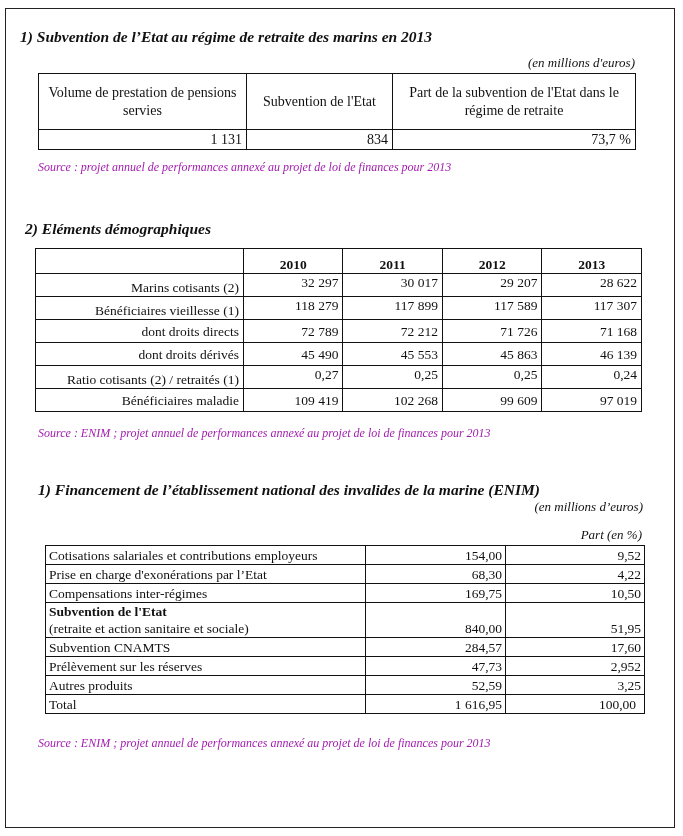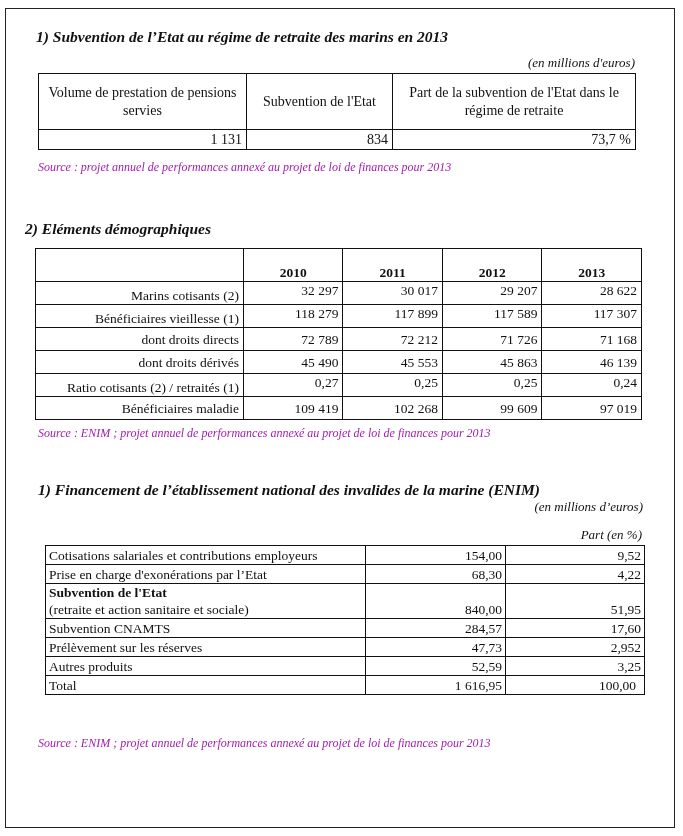--- a/index.html
+++ b/index.html
@@ -11,40 +11,40 @@
   .unit { position:absolute; font-style:italic; font-size:13px; white-space:nowrap; }
   .src { position:absolute; font-style:italic; font-size:12px; color:#a21caf; white-space:nowrap; }
   table { position:absolute; border-collapse:collapse; font-size:13.5px; }
   td, th { border:1.5px solid #111; padding:0 4px; }
   
   #t1 { left:38px; top:73px; width:598px;border-radius:9px; }
   #t1 th { font-weight:normal; text-align:center; height:55px; line-height:18px; font-size:14px; }
   #t1 td { text-align:right; height:19px; line-height:19px; font-size:14px; }
   
   #t2 { left:35px; top:248px; width:607px; }
-  #t2 th { font-weight:bold; text-align:center; height:22px; padding-top:10px; vertical-align:bottom; }
+  #t2 th { font-weight:bold; text-align:center; height:22px; padding-top:2px; vertical-align:bottom; }
   #t2 td { height:22px; line-height:17px; }
   #t2 td.lbl { text-align:right; vertical-align:bottom; width:200px; }
   #t2 td.num { text-align:right; vertical-align:top; width:91px; }
   
   #t3 { left:45px; top:545px; width:600px; }
   #t3 td { height:18px; line-height:17px; padding:0 3px; vertical-align:bottom; }
   #t3 td.lbl { text-align:left; width:313px; }
   #t3 td.num { text-align:right; width:133px; }
   #t3 td.pct { text-align:right; }
   #t3 tr.bold td.num, #t3 tr.bold td.pct { font-weight:normal; }
   #t3 .l1 { font-weight:bold; display:block; }
   #t3 .l2 { display:block; }
 </style>
 </head>
 <body>
 
 <div class="frame"></div>
 
-<div class="h" style="left:36px; top:28px;">1) Subvention de l’Etat au régime de retraite des marins en 2013</div>
+<div class="h" style="left:20px; top:28px;">1) Subvention de l’Etat au régime de retraite des marins en 2013</div>
 <div class="unit" style="right:48px; top:55px;">(en millions d'euros)</div>
 <table id="t1">
   <tbody>
       <tr>
     <th style="width:199px">Volume de prestation de pensions servies</th>
     <th style="width:137px">Subvention de l'Etat</th>
     <th>Part de la subvention de l'Etat dans le régime de retraite</th>
   </tr>
   <tr>
     <td>1 131</td>
@@ -119,20 +119,25 @@
       <tr>
     <td class="lbl">Cotisations salariales et contributions employeurs</td>
     <td class="num">154,00</td>
     <td class="pct">9,52</td>
   </tr>
   <tr>
     <td class="lbl">Prise en charge d'exonérations par l’Etat</td>
     <td class="num">68,30</td>
     <td class="pct">4,22</td>
   </tr>
+  <tr>
+    <td class="lbl">Compensations inter-régimes</td>
+    <td class="num">169,75</td>
+    <td class="pct">10,50</td>
+  </tr>
   <tr class="bold">
     <td class="lbl" style="height:34px">
       <span class="l1">Subvention de l'Etat</span>
       <span class="l2">(retraite et action sanitaire et sociale)</span>
     </td>
     <td class="num">840,00</td>
     <td class="pct">51,95</td>
   </tr>
   <tr>
     <td class="lbl">Subvention CNAMTS</td>

